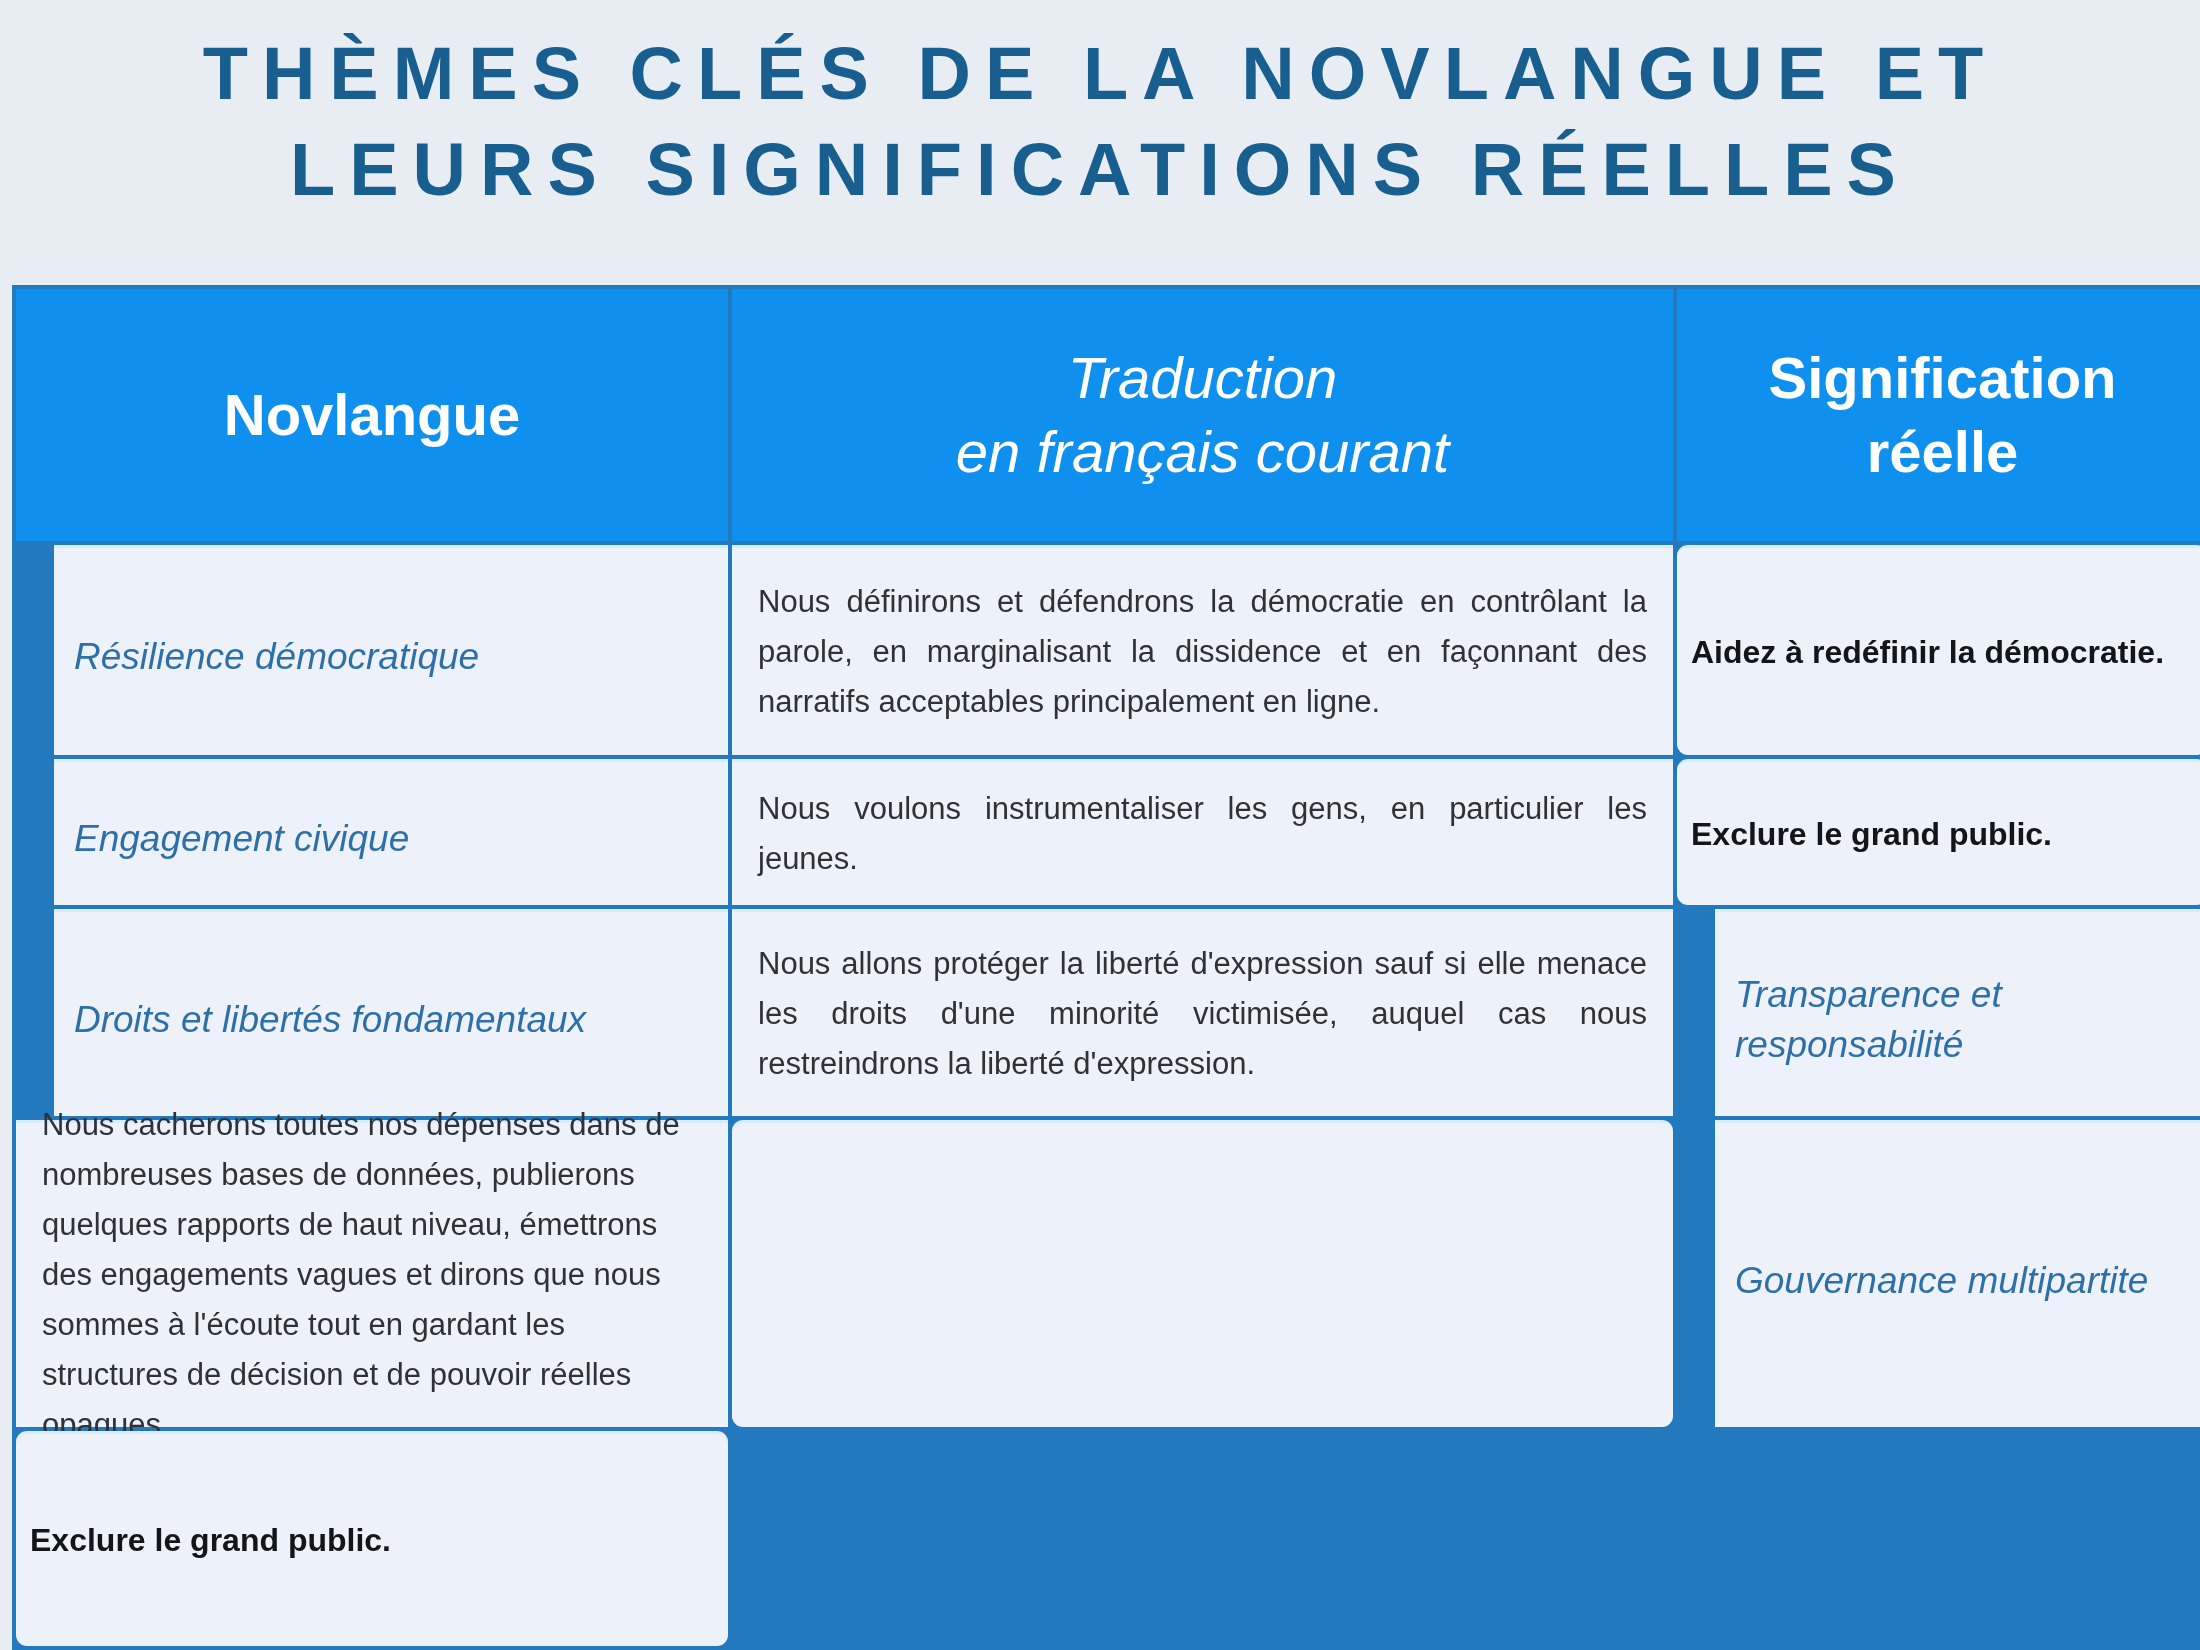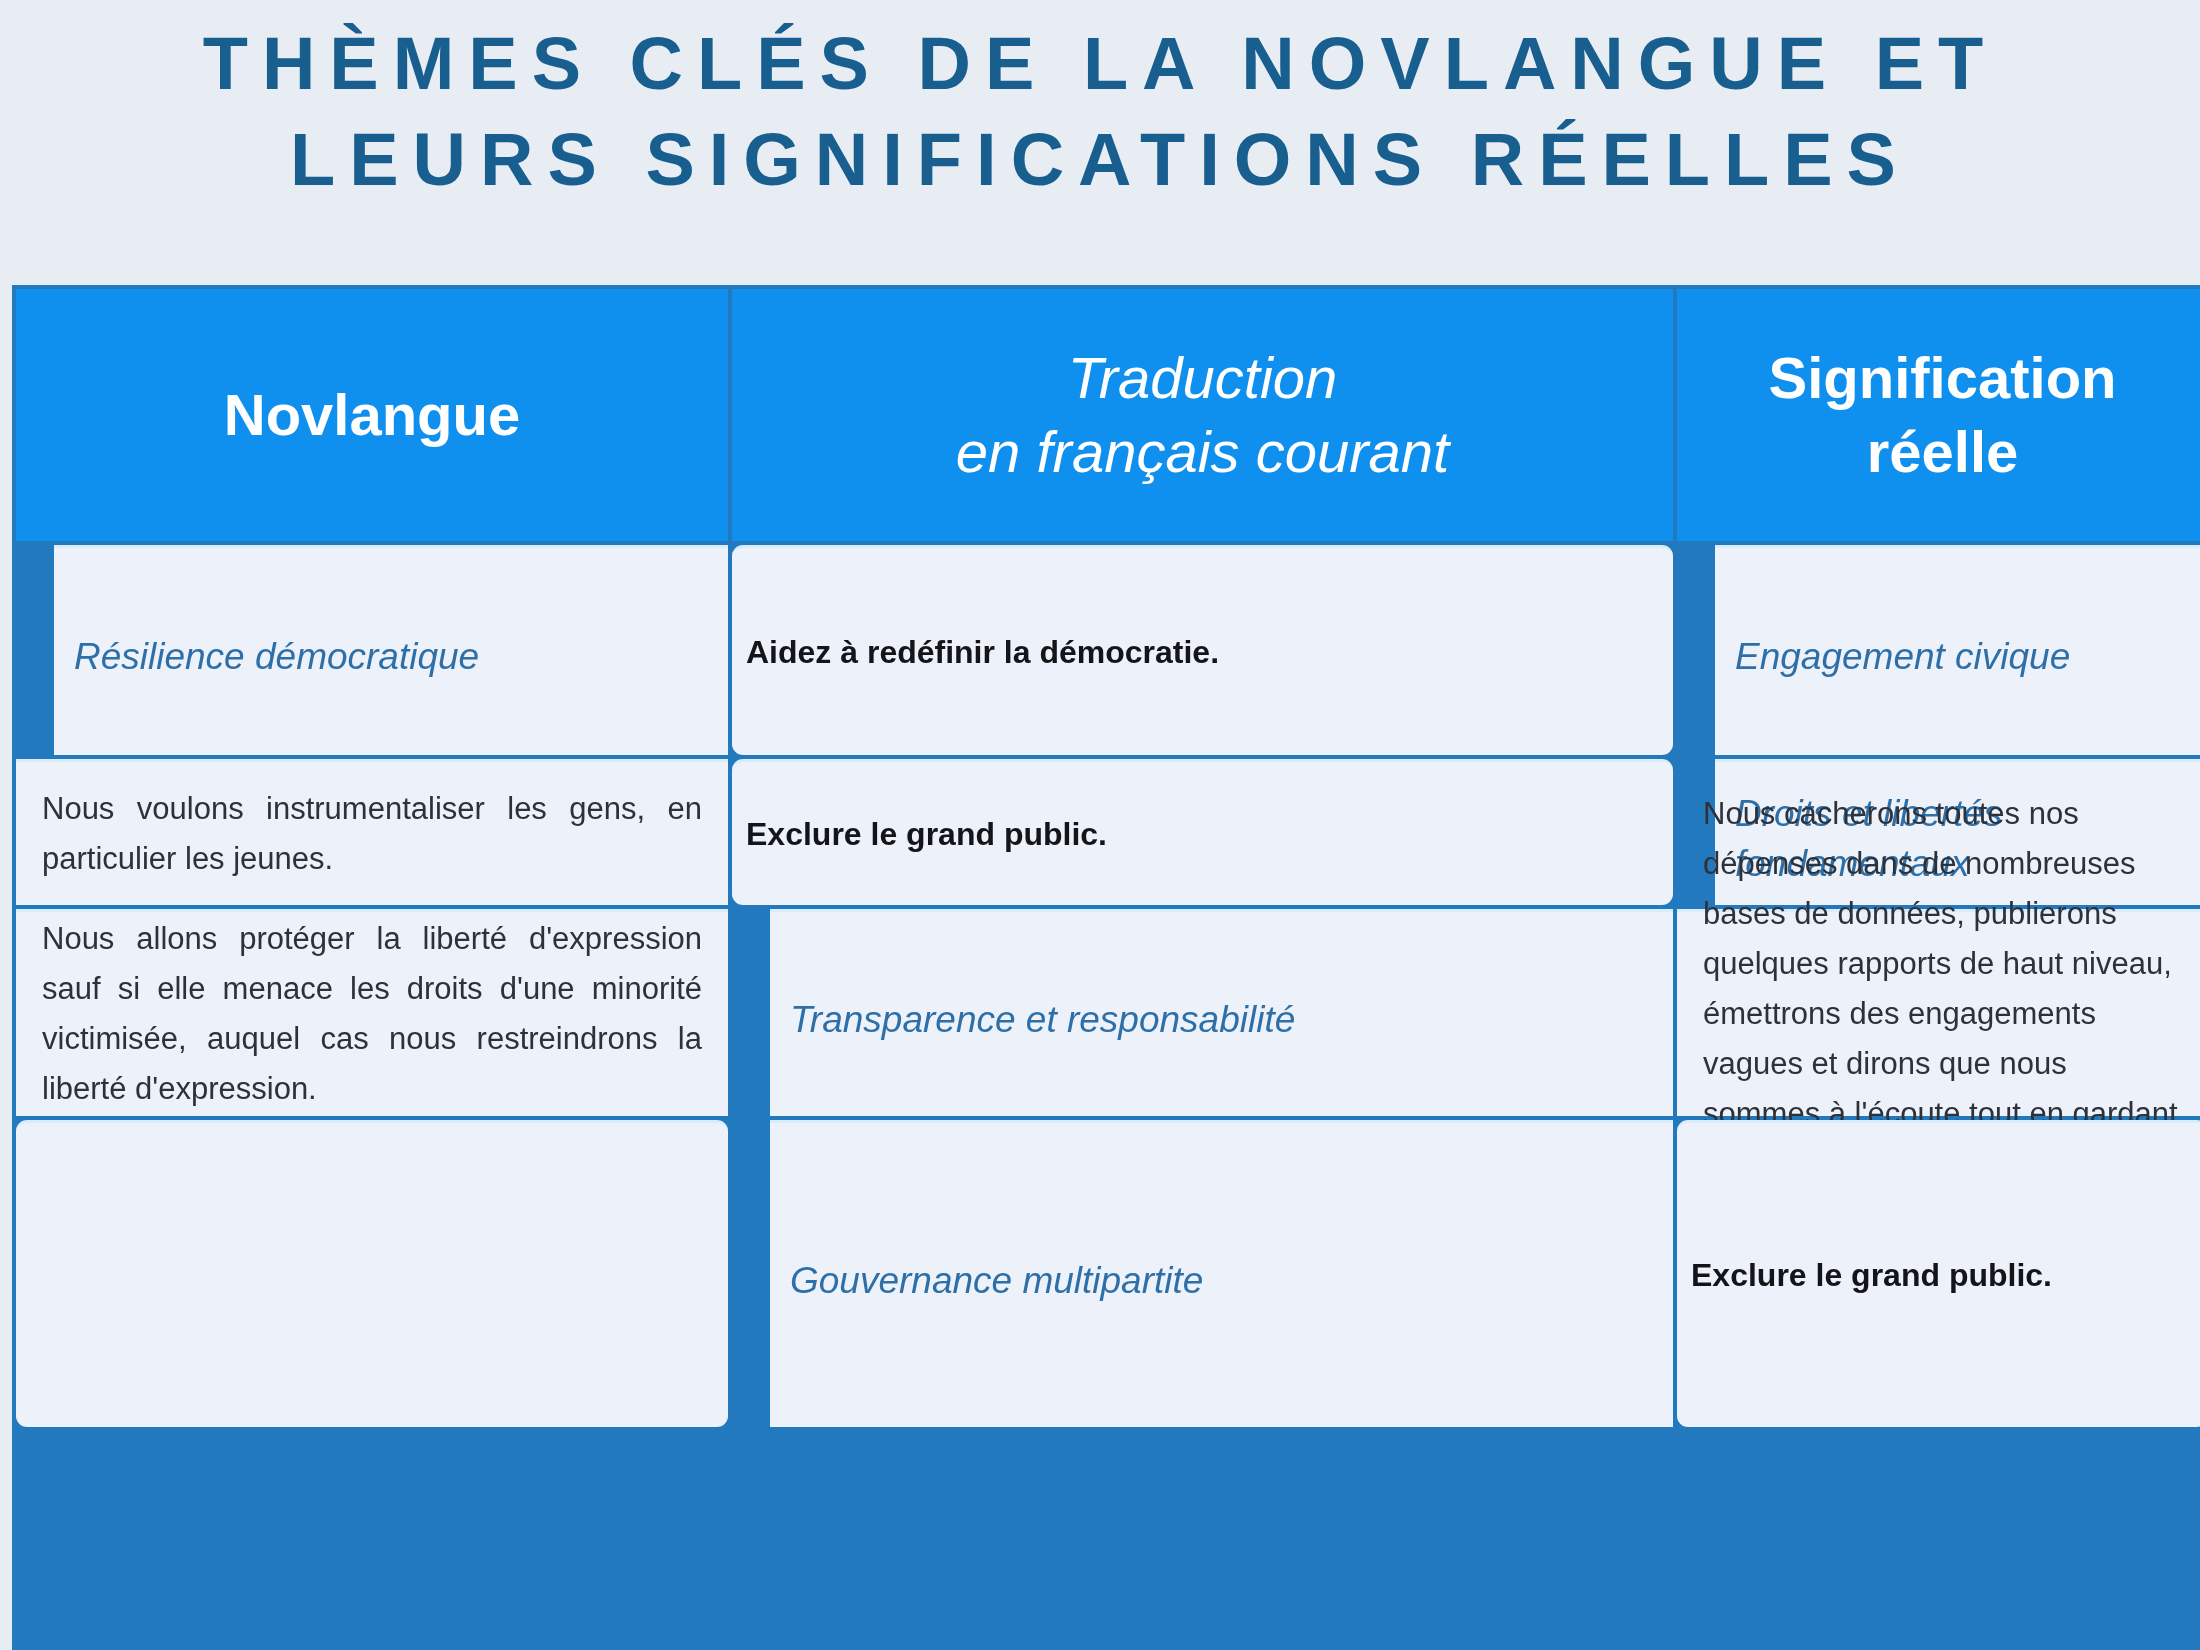--- a/index.html
+++ b/index.html
@@ -17,20 +17,21 @@
   
   .title {
     padding-top: 16px;
     height: 285px;
     text-align: center;
     color: #185f90;
     font-weight: 700;
     font-size: 74px;
     line-height: 96px;
     letter-spacing: 14px;
+    margin-top: 10px;
   }
 
   
   .table {
     position: absolute;
     top: 285px;
     left: 12px;
     width: 2200px;
     height: 1365px;
     background: #2279bd;           
@@ -107,20 +108,21 @@
     <div class="cell th th-italic">
       <span class="h-line">Traduction</span>
       <span class="h-line">en français courant</span>
     </div>
     <div class="cell th th-bold">
       <span class="h-line">Signification</span>
       <span class="h-line">réelle</span>
     </div>
 
     <div class="cell col-novlangue">Résilience démocratique</div>
+    <div class="cell col-traduction">Nous définirons et défendrons la démocratie en contrôlant la parole, en marginalisant la dissidence et en façonnant des narratifs acceptables principalement en ligne.</div>
     <div class="cell col-signification">Aidez à redéfinir la démocratie.</div>
 
     <div class="cell col-novlangue">Engagement civique</div>
     <div class="cell col-traduction">Nous voulons instrumentaliser les gens, en particulier les jeunes.</div>
     <div class="cell col-signification">Exclure le grand public.</div>
 
     <div class="cell col-novlangue">Droits et libertés fondamentaux</div>
     <div class="cell col-traduction">Nous allons protéger la liberté d'expression sauf si elle menace les droits d'une minorité victimisée, auquel cas nous restreindrons la liberté d'expression.</div>
 
     <div class="cell col-novlangue">Transparence et responsabilité</div>

